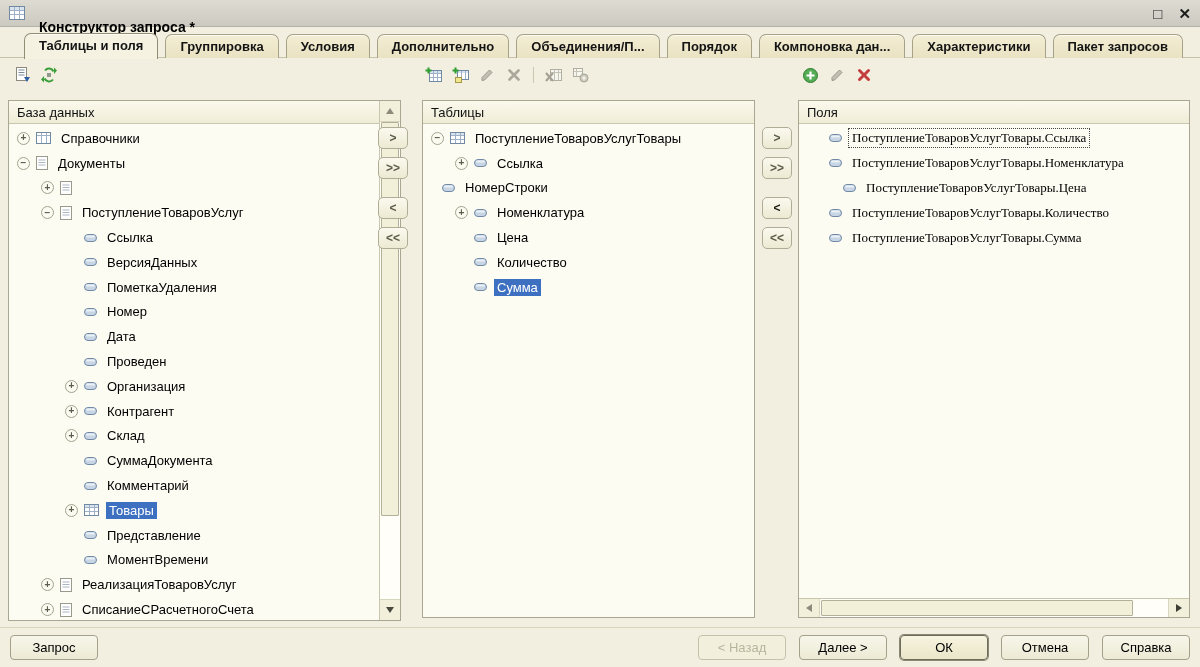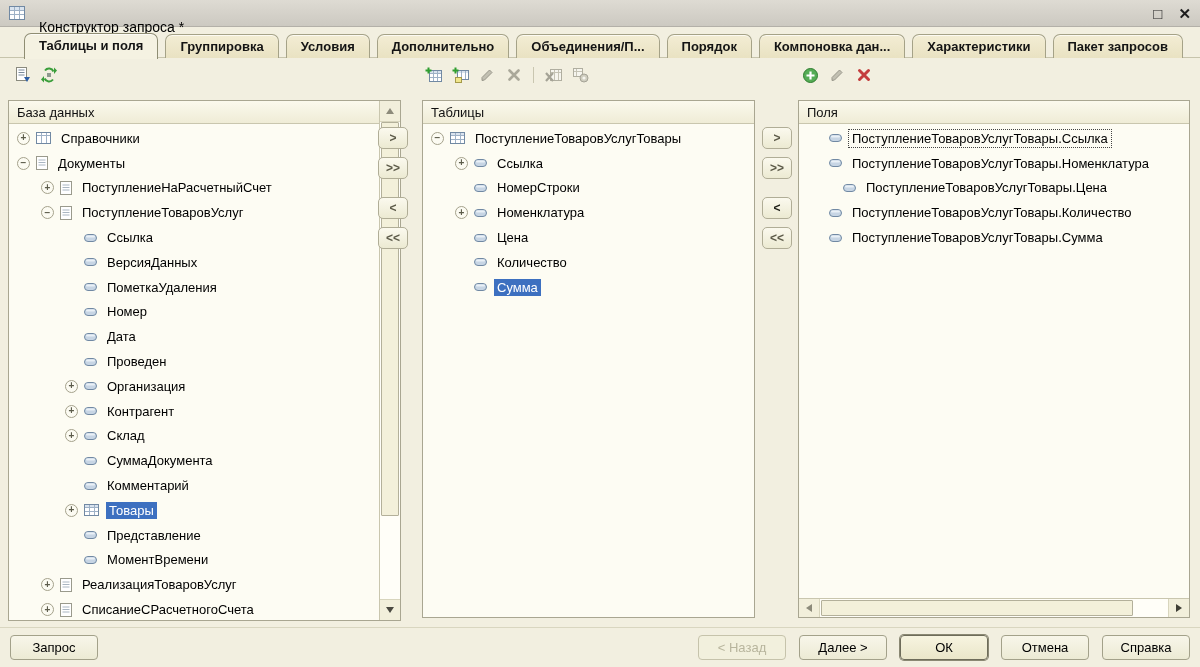--- a/index.html
+++ b/index.html
@@ -1,19 +1,19 @@
 <!DOCTYPE html>
 <html><head>
 <meta charset="utf-8">
 <style>
   html,body{margin:0;padding:0;}
   .window{position:relative;width:1200px;height:667px;background:#f2efe0;font-family:"Liberation Sans",sans-serif;overflow:hidden;box-sizing:border-box;}
   
   .titlebar{position:absolute;top:0;left:0;right:0;height:27px;background:linear-gradient(#dedbd3,#ccc9c1);border-bottom:1px solid #b3b0a8;display:flex;align-items:center;padding:0 9px;gap:7px;box-sizing:border-box;}
-  .title-text{font-weight:normal;font-size:14px;color:#000;flex:1;margin-top:28px;}
+  .title-text{font-weight:bold;font-size:14px;color:#000;flex:1;margin-top:28px;}
   .winbtns{display:flex;gap:16px;align-items:center;}
   .winbtn{font-size:15px;font-weight:bold;color:#1d1d1d;line-height:15px;cursor:default;}
   
   .tabline{position:absolute;top:57px;left:0;right:0;height:1px;background:#c7c4ac;}
   .tabbar{position:absolute;top:31px;left:24px;right:4px;height:27px;display:flex;gap:7px;align-items:flex-end;z-index:2;font-weight:bold;}
   .tab{font-size:13px;color:#141414;background:linear-gradient(#f3edd4,#e9e2c2);border:1px solid #a5a287;border-bottom:none;border-radius:7px 7px 0 0;padding:4px 14px 4px 14px;box-shadow:inset 0 1px 0 rgba(255,255,255,.7);white-space:nowrap;}
   .tab.active{background:#f5f2e2;padding-bottom:6px;margin-bottom:-1px;border-color:#8f8d73;}
   
   .toolbar{position:absolute;top:64px;height:22px;display:flex;align-items:center;gap:9px;}
   #tb-db{left:13px;} #tb-tables{left:424px;} #tb-fields{left:801px;}
@@ -21,21 +21,21 @@
   .tb-sep{width:1px;height:16px;background:#c9c6b0;margin:0 1px;}
   
   .panel{position:absolute;background:#fdfcf3;border:1px solid #a9a691;box-sizing:border-box;}
   #panel-db{left:8px;top:100px;width:393px;height:521px;}
   #panel-tables{left:422px;top:100px;width:333px;height:518px;}
   #panel-fields{left:798px;top:100px;width:392px;height:518px;}
   .phead{height:23px;background:linear-gradient(#fbf9ed,#efecd6);border-bottom:1px solid #c9c6ae;font-size:13px;color:#111;display:flex;align-items:center;padding:0 8px;box-sizing:border-box;}
   #panel-db .phead{margin-right:21px;}
   .rows{position:absolute;left:0;right:0;top:23px;bottom:0;overflow:hidden;padding-top:2px;}
   #panel-db .rows{right:21px;}
-  #panel-fields .rows{bottom:19px;}
+  #panel-fields .rows{bottom:19px;font-family:Liberation Serif, serif;}
   .trow{height:24.8px;display:flex;align-items:center;font-size:13px;color:#000;white-space:nowrap;}
   .exp{width:13px;height:13px;min-width:13px;border:1px solid #a5a28c;border-radius:50%;background:#fcfbf2;color:#5c5c4b;font-size:10px;font-weight:bold;display:inline-flex;align-items:center;justify-content:center;line-height:10px;box-sizing:border-box;}
   .exp-empty{width:13px;min-width:13px;height:13px;}
   .exp-slot{margin-right:6px;display:inline-flex;}
   .ticon{display:inline-flex;align-items:center;margin-right:7px;}
   .lbl{padding:1px 3px;}
   .lbl.sel{background:#3d70c0;color:#fff;}
   .lbl.focus{outline:1px dotted #444;}
   
   .vscroll{position:absolute;top:0;right:0;bottom:0;width:21px;background:#fffef8;border-left:1px solid #c9c6ae;box-sizing:border-box;}
@@ -228,21 +228,20 @@
             <span class="exp">+</span>
           </span>
           <span class="ticon">
             <svg width="12" height="14" viewBox="0 0 12 14">
               <rect x="0.5" y="0.5" width="11" height="13" fill="#fff" stroke="#9a9a8c"></rect>
               <line x1="2.5" y1="4" x2="9.5" y2="4" stroke="#aab6c2"></line>
               <line x1="2.5" y1="6.5" x2="9.5" y2="6.5" stroke="#aab6c2"></line>
               <line x1="2.5" y1="9" x2="9.5" y2="9" stroke="#aab6c2"></line>
             </svg>
           </span>
-          <span class="lbl">ПоступлениеНаРасчетныйСчет</span>
         </div>
         <div class="trow" style="padding-left: 32px;">
           <span class="exp-slot">
             <span class="exp">−</span>
           </span>
           <span class="ticon">
             <svg width="12" height="14" viewBox="0 0 12 14">
               <rect x="0.5" y="0.5" width="11" height="13" fill="#fff" stroke="#9a9a8c"></rect>
               <line x1="2.5" y1="4" x2="9.5" y2="4" stroke="#aab6c2"></line>
               <line x1="2.5" y1="6.5" x2="9.5" y2="6.5" stroke="#aab6c2"></line>
@@ -494,21 +493,21 @@
             <span class="exp">+</span>
           </span>
           <span class="ticon">
             <svg width="13" height="8" viewBox="0 0 13 8">
               <rect x="0.5" y="0.5" width="12" height="7" rx="3.5" fill="#c7d5e4" stroke="#7189a3"></rect>
               <rect x="2" y="1.5" width="9" height="2" rx="1" fill="#e9f0f6"></rect>
             </svg>
           </span>
           <span class="lbl">Ссылка</span>
         </div>
-        <div class="trow" style="padding-left: 32px;">
+        <div class="trow" style="">
           <span class="exp-slot">
             <span class="exp-empty"></span>
           </span>
           <span class="ticon">
             <svg width="13" height="8" viewBox="0 0 13 8">
               <rect x="0.5" y="0.5" width="12" height="7" rx="3.5" fill="#c7d5e4" stroke="#7189a3"></rect>
               <rect x="2" y="1.5" width="9" height="2" rx="1" fill="#e9f0f6"></rect>
             </svg>
           </span>
           <span class="lbl">НомерСтроки</span>

